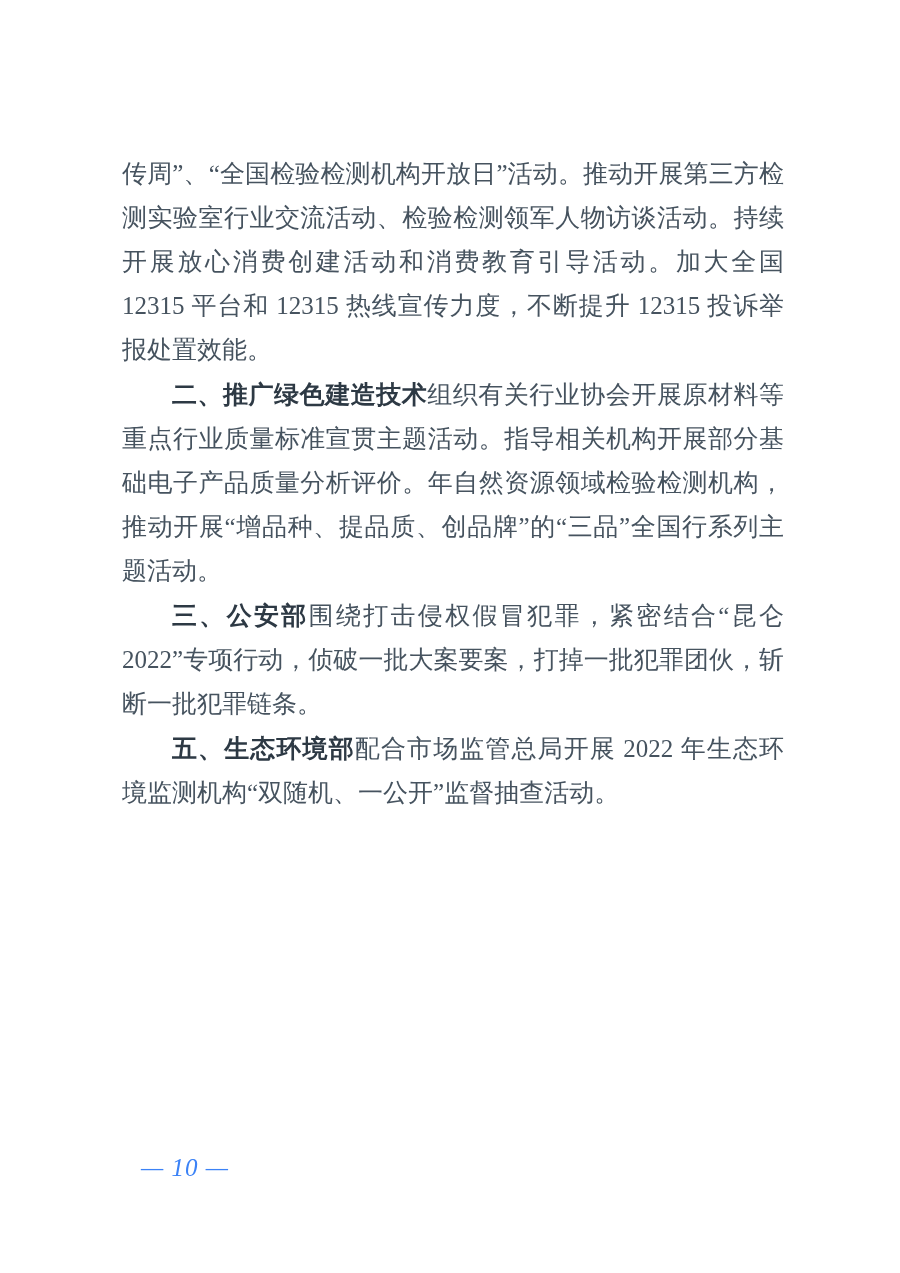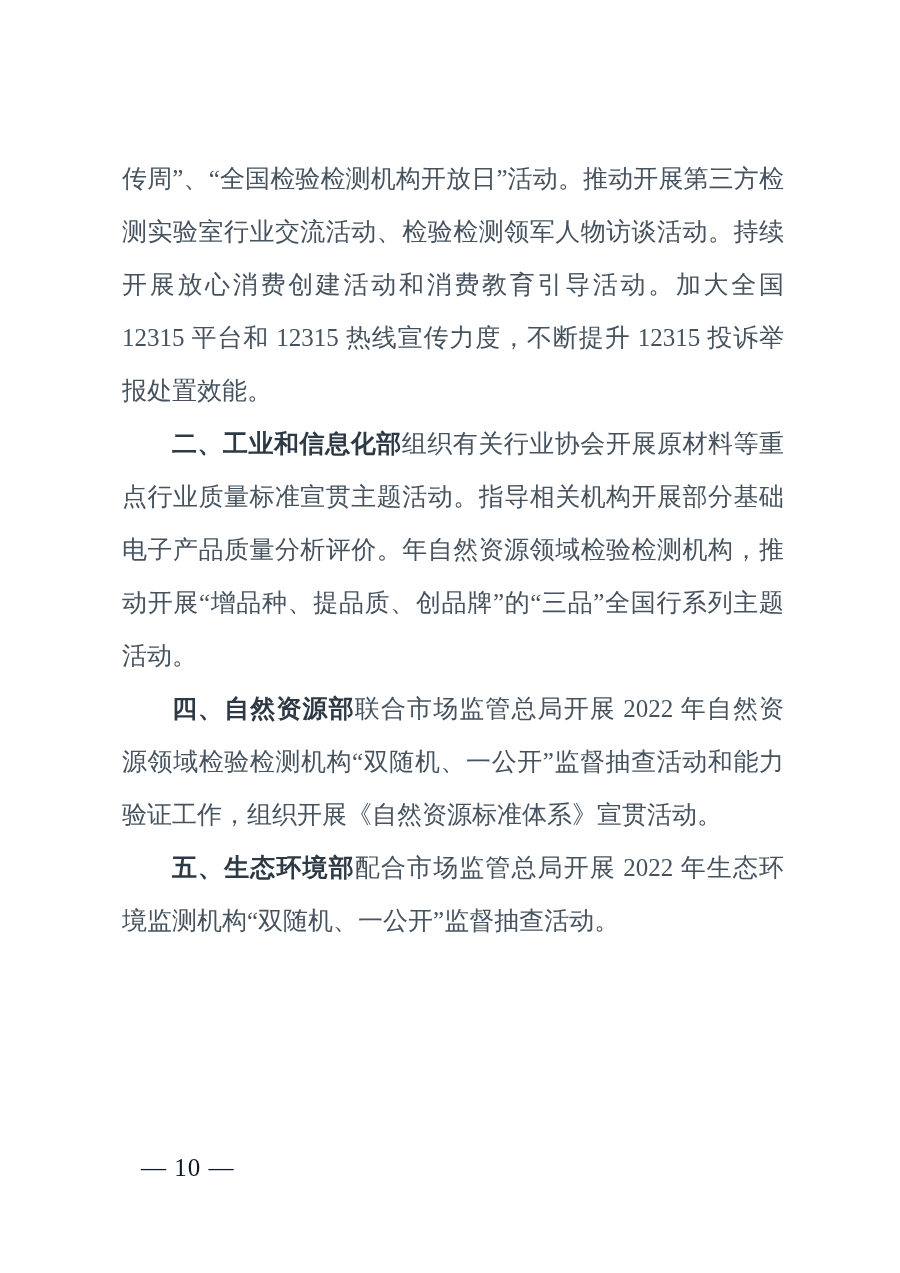--- a/index.html
+++ b/index.html
@@ -22,21 +22,21 @@
     background: #ffffff;
     overflow: hidden;
   }
   .content {
     position: absolute;
     left: 122px;
     top: 152px;
     width: 662px;
     color: #46535f;
     font-size: 25px;
-    line-height: 53px;
+    line-height: 44px;
     text-align: justify;
     text-justify: inter-character;
   }
   .para {
     margin: 0;
     padding: 0;
   }
   .para.indent {
     text-indent: 2em;
   }
@@ -44,36 +44,37 @@
     font-family: "Liberation Sans", "DejaVu Sans", sans-serif;
     font-weight: 700;
     color: #2d3944;
   }
   .footer {
     position: absolute;
     left: 141px;
     top: 1146px;
     font-size: 25px;
     line-height: 44px;
-    color: #0f172a;
+    color: #3b82f6;
     letter-spacing: 1px;
+    font-style: italic;
   }
 </style>
 </head>
 <body>
 
 <div class="page">
   <div class="content">
 
     <p class="para"><span class="body-text">传周”、“全国检验检测机构开放日”活动。推动开展第三方检测实验室行业交流活动、检验检测领军人物访谈活动。持续开展放心消费创建活动和消费教育引导活动。加大全国 12315 平台和 12315 热线宣传力度，不断提升 12315 投诉举报处置效能。</span></p>
 
-    <p class="para indent"><span class="lead">二、工业和信息化部</span><span class="body-text">组织有关行业协会开展原材料等重点行业质量标准宣贯主题活动。指导相关机构开展部分基础电子产品质量分析评价。年自然资源领域检验检测机构，推动开展“增品种、提品质、创品牌”的“三品”全国行系列主题活动。</span></p>
+    <p class="para indent"><span class="lead">二、推广绿色建造技术</span><span class="body-text">组织有关行业协会开展原材料等重点行业质量标准宣贯主题活动。指导相关机构开展部分基础电子产品质量分析评价。年自然资源领域检验检测机构，推动开展“增品种、提品质、创品牌”的“三品”全国行系列主题活动。</span></p>
 
+    <p class="para indent"><span class="lead">三、公安部</span><span class="body-text">围绕打击侵权假冒犯罪，紧密结合“昆仑 2022”专项行动，侦破一批大案要案，打掉一批犯罪团伙，斩断一批犯罪链条。</span></p>
 
-    <p class="para indent"><span class="lead">四、自然资源部</span><span class="body-text">联合市场监管总局开展 2022 年自然资源领域检验检测机构“双随机、一公开”监督抽查活动和能力验证工作，组织开展《自然资源标准体系》宣贯活动。</span></p>
 
     <p class="para indent"><span class="lead">五、生态环境部</span><span class="body-text">配合市场监管总局开展 2022 年生态环境监测机构“双随机、一公开”监督抽查活动。</span></p>
 
 
   </div>
 
   <div class="footer">— 10 —</div>
 </div>
 
 </body></html>

